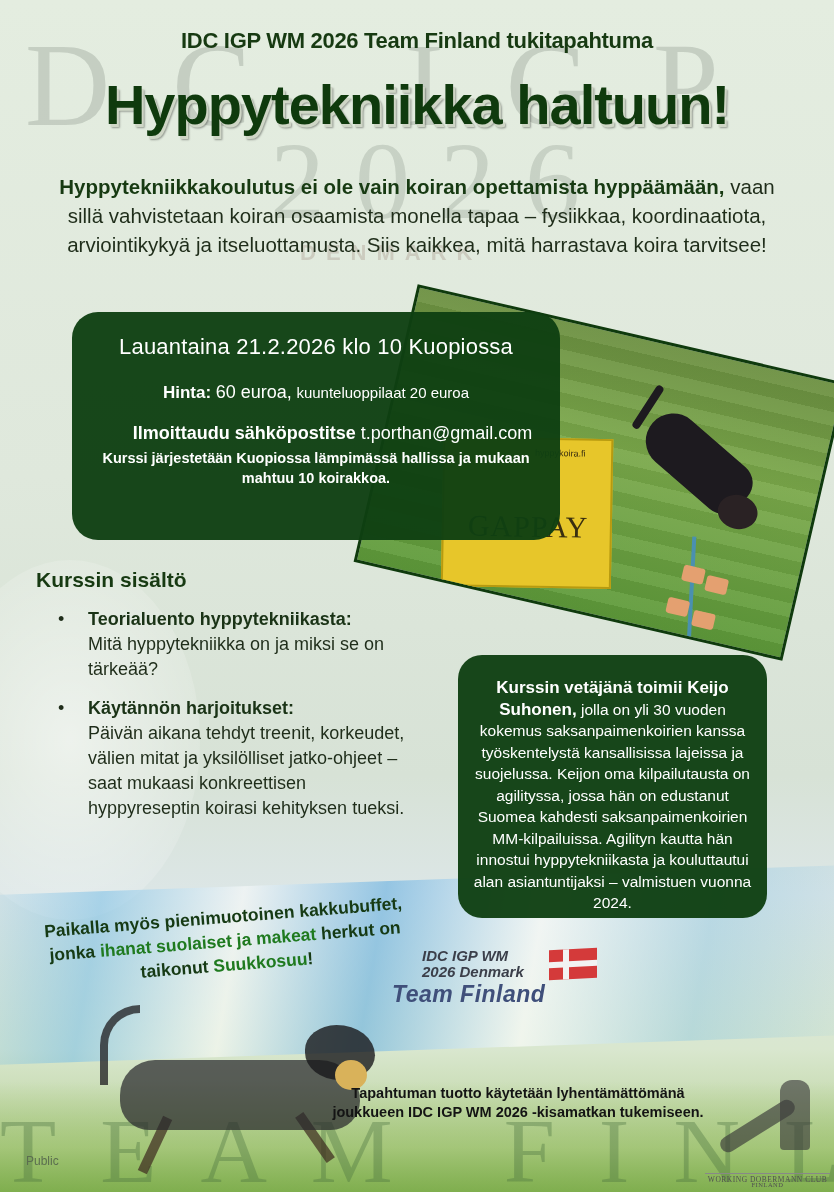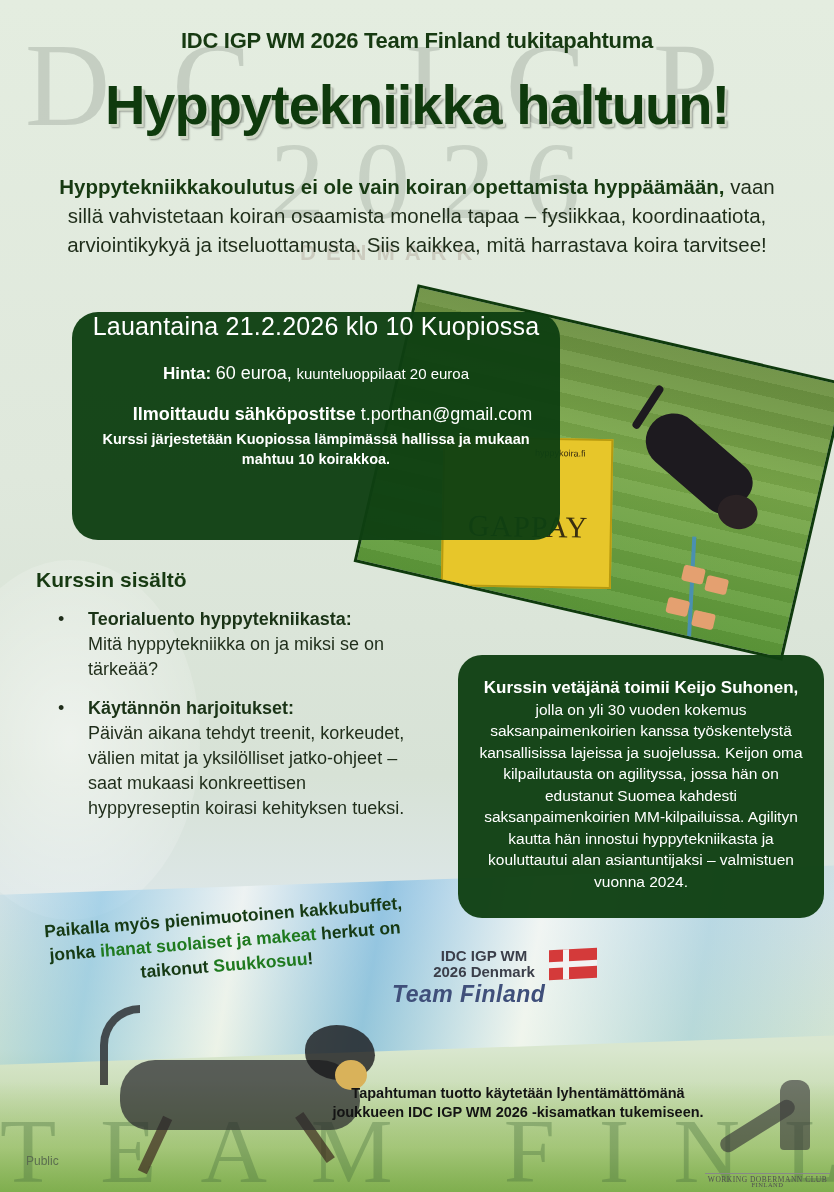--- a/index.html
+++ b/index.html
@@ -90,55 +90,55 @@
     .photo-dog-head { position: absolute; left: 340px; top: 130px; width: 40px; height: 34px; background: #2a2224; border-radius: 50%; }
     .photo-dog-tail { position: absolute; left: 245px; top: 40px; width: 8px; height: 50px; background: #1d1a1f; border-radius: 4px; transform: rotate(20deg); }
     .photo-pole { position: absolute; left: 330px; top: 180px; width: 4px; height: 100px; background: #4a90b0; transform: rotate(-10deg); }
     .photo-block { position: absolute; width: 22px; height: 16px; background: #e4a070; border-radius: 3px; }
 
     .info-box {
       position: absolute; left: 72px; top: 312px; width: 488px; height: 228px;
       background: rgba(15,64,18,0.96); border-radius: 26px;
       color: #ffffff; text-align: center;
     }
-    .info-date { font-size: 25px; letter-spacing: 0.2px; }
+    .info-date { margin-top: 22px; font-size: 22px; letter-spacing: 0.2px; }
     .info-price { margin-top: 22px; font-size: 16.5px; }
     .info-price b { font-size: 17px; }
     .info-price .p-main { font-size: 18px; }
     .info-price .p-small { font-size: 15px; }
     .info-signup { margin-top: 20px; font-size: 18px; padding-left: 33px; }
     .info-note { margin-top: 4px; font-size: 14.5px; font-weight: bold; line-height: 20px; padding: 0 30px; }
 
     .content-title {
       position: absolute; left: 36px; top: 568px;
       font-size: 21px; font-weight: bold; color: #173a12;
     }
     .content-list { position: absolute; left: 58px; top: 607px; width: 360px; list-style: none; }
     .content-list li { position: relative; padding-left: 30px; margin-bottom: 14px; font-size: 18px; line-height: 25px; color: #1f2d1a; }
     .content-list li .bullet { position: absolute; left: 0; top: 0; font-size: 18px; }
     .content-list li .item-title { font-weight: bold; color: #1a3316; display: block; }
 
     .trainer-box {
-      position: absolute; left: 458px; top: 655px; width: 366px; height: 263px;
+      position: absolute; left: 458px; top: 655px; width: 309px; height: 263px;
       background: rgba(15,64,18,0.96); border-radius: 24px;
       color: #ffffff; text-align: center; padding: 22px 12px 0 12px;
       font-size: 15.5px; line-height: 21.5px;
     }
     .trainer-box .t-lead { font-weight: bold; font-size: 17px; }
 
     .buffet {
       position: absolute; left: 40px; top: 905px; width: 370px; text-align: center;
       font-size: 17.5px; font-weight: bold; line-height: 24px; color: #163a14;
       transform: rotate(-4.5deg);
     }
     .buffet .hl { color: #1f7a1f; }
 
     .logo { position: absolute; left: 392px; top: 945px; width: 220px; height: 70px; }
     .logo-line1, .logo-line2 {
-      position: absolute; left: 30px; font-size: 15px; font-weight: bold; color: #3b3f4a; text-align: center; width: 124px;
+      position: absolute; left: 30px; font-size: 15px; font-weight: bold; font-style: italic; color: #3b3f4a; text-align: left; width: 124px;
     }
     .logo-line1 { top: 2px; }
     .logo-line2 { top: 18px; }
     .logo-team {
       position: absolute; left: 0; top: 36px; font-size: 23px; font-weight: bold; font-style: italic; color: #3f4f7a; letter-spacing: 0.5px;
     }
     .logo-flag {
       position: absolute; left: 157px; top: 4px; width: 48px; height: 30px; background: #d43a3a;
       transform: skewY(-3deg);
     }

